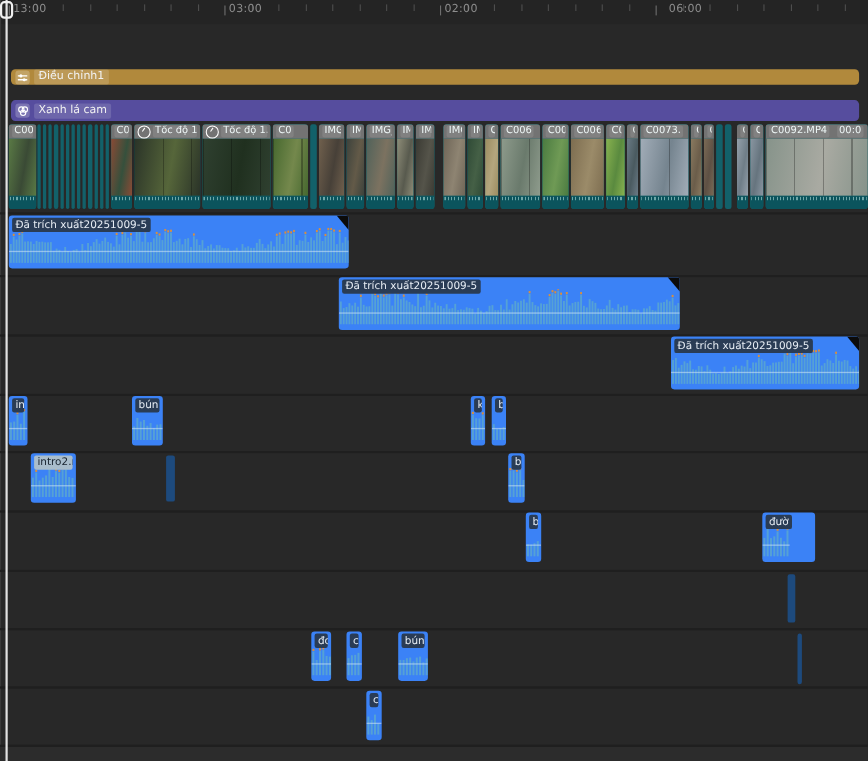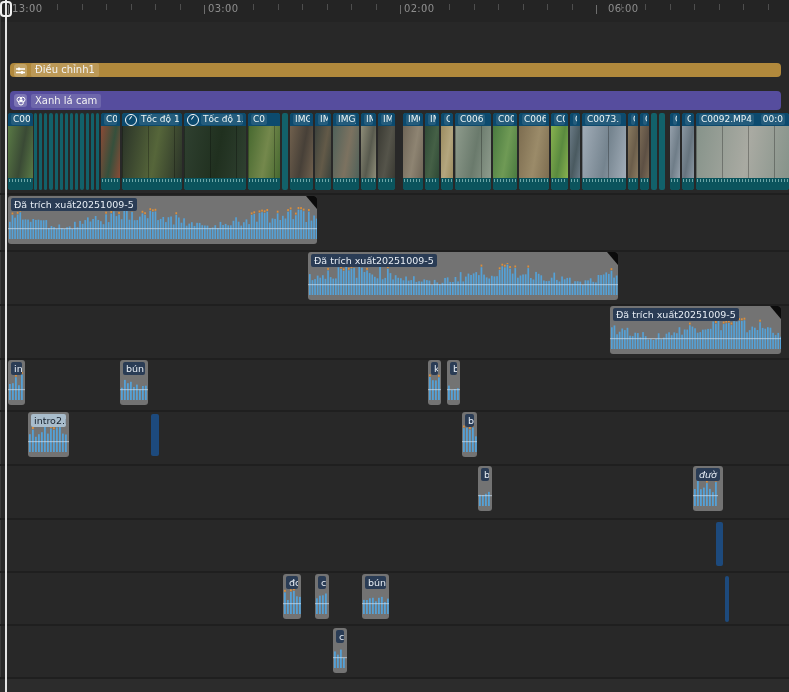--- a/index.html
+++ b/index.html
@@ -15,36 +15,36 @@
   #bottomband{position:absolute;left:0;top:679px;width:789px;height:13px;background:#2c2c2c;}
   
   .otrack{position:absolute;height:19px;border-radius:4px;display:flex;align-items:center;gap:4px;
           padding-left:4px;box-sizing:border-box;overflow:hidden;}
   .oicon{width:13px;height:13px;border-radius:3px;background:rgba(255,255,255,.22);
          display:flex;align-items:center;justify-content:center;flex:0 0 auto;}
   .olabel{font-size:10px;color:#f2f2f2;background:rgba(255,255,255,.14);border-radius:2px;
           padding:0 4px;line-height:14px;white-space:nowrap;}
   
   .vclip{position:absolute;top:113px;height:77px;border-radius:3px;overflow:hidden;background:#0e6b72;}
-  .vlabelbar{position:absolute;left:0;top:0;right:0;height:13px;background:#0c4a6e;display:flex;
+  .vlabelbar{position:absolute;left:0;top:0;right:0;height:13px;background:#737373;display:flex;
              align-items:center;gap:2px;padding:0 3px;box-sizing:border-box;}
   .vlabel{font-size:9px;color:#eef6f6;background:rgba(255,255,255,.10);border-radius:2px;
           padding:0 2px;line-height:11px;white-space:nowrap;overflow:hidden;}
   .vlabel2{position:absolute;right:4px;top:1px;font-size:9px;color:#eef6f6;
            background:rgba(255,255,255,.10);border-radius:2px;padding:0 2px;line-height:11px;}
   .vthumb{position:absolute;left:0;top:13px;right:0;height:52px;}
   .vframes{position:absolute;inset:0;background:repeating-linear-gradient(90deg,rgba(0,0,0,.28) 0 1px,rgba(0,0,0,0) 1px 26px);}
   .vstrip{position:absolute;left:0;bottom:0;right:0;height:12px;background:#0b545d;}
   .vstrip:before{content:"";position:absolute;left:1px;right:1px;top:1px;height:3px;
       background:repeating-linear-gradient(90deg,rgba(190,235,230,.55) 0 1px,transparent 1px 3px);}
   .slat{position:absolute;top:113px;height:77px;border-radius:2px;background:#12616a;}
   .speedicon{width:10px;height:10px;border:1.2px solid #fff;border-radius:50%;position:relative;flex:0 0 auto;}
   .speedicon:before{content:"";position:absolute;left:4px;top:1px;width:1.4px;height:4px;background:#fff;transform:rotate(35deg);}
   
-  .aclip{position:absolute;border-radius:3px;background:#737373;overflow:hidden;}
+  .aclip{position:absolute;border-radius:3px;background:#3b82f6;overflow:hidden;}
   .abadge{position:absolute;left:3px;top:2px;font-size:9.5px;color:#e8eef5;background:#2a3c55;
           border-radius:2px;padding:0 3px;line-height:13px;white-space:nowrap;max-width:calc(100% - 6px);
           overflow:hidden;box-sizing:border-box;}
   .abadge.light{background:#a9bdcc;color:#15202c;}
   .await{position:absolute;left:0;bottom:1px;}
   .fade{position:absolute;right:0;top:0;width:0;height:0;border-top:13px solid #0b0b0b;border-left:11px solid transparent;}
   .abar{position:absolute;border-radius:2px;background:#1d4a7d;}
   
   #playhead-line{position:absolute;top:0;bottom:0;width:1.5px;background:#e3e3e3;z-index:50;}
   #playhead-handle{position:absolute;top:1px;width:8px;height:12px;border:2px solid #f0f0f0;
@@ -810,21 +810,21 @@
       <div class="aclip" style="left: 478px; top: 466px; width: 14px; height: 45px;">
         <div class="await"><svg width="14" height="29" xmlns="http://www.w3.org/2000/svg">
             <rect x="1.0" y="17.8" width="1.8" height="11.2" fill="#55a1d6"></rect>
             <rect x="4.0" y="18.1" width="1.8" height="10.9" fill="#55a1d6"></rect>
             <rect x="7.0" y="16.8" width="1.8" height="12.2" fill="#55a1d6"></rect>
             <rect x="10.0" y="14.9" width="1.8" height="14.1" fill="#55a1d6"></rect>
             <rect x="0" y="18.0" width="14" height="1.2" fill="rgba(210,230,248,0.55)"></rect>
           </svg></div>
         <div class="abadge">bạ</div>
       </div>
-      <div class="aclip" style="left: 693px; top: 466px; width: 30px; height: 45px; font-style: italic;">
+      <div class="aclip" style="left: 693px; top: 466px; width: 48px; height: 45px;">
         <div class="await"><svg width="25" height="29" xmlns="http://www.w3.org/2000/svg">
             <rect x="1.0" y="12.0" width="1.8" height="17.0" fill="#55a1d6"></rect>
             <rect x="4.0" y="3.7" width="1.8" height="25.3" fill="#55a1d6"></rect>
             <rect x="4.0" y="1.1" width="1.8" height="2" fill="#db8f3c"></rect>
             <rect x="7.0" y="12.2" width="1.8" height="16.8" fill="#55a1d6"></rect>
             <rect x="10.0" y="10.6" width="1.8" height="18.4" fill="#55a1d6"></rect>
             <rect x="13.0" y="6.1" width="1.8" height="22.9" fill="#55a1d6"></rect>
             <rect x="13.0" y="3.5" width="1.8" height="2" fill="#db8f3c"></rect>
             <rect x="16.0" y="11.9" width="1.8" height="17.1" fill="#55a1d6"></rect>
             <rect x="19.0" y="15.1" width="1.8" height="13.9" fill="#55a1d6"></rect>

